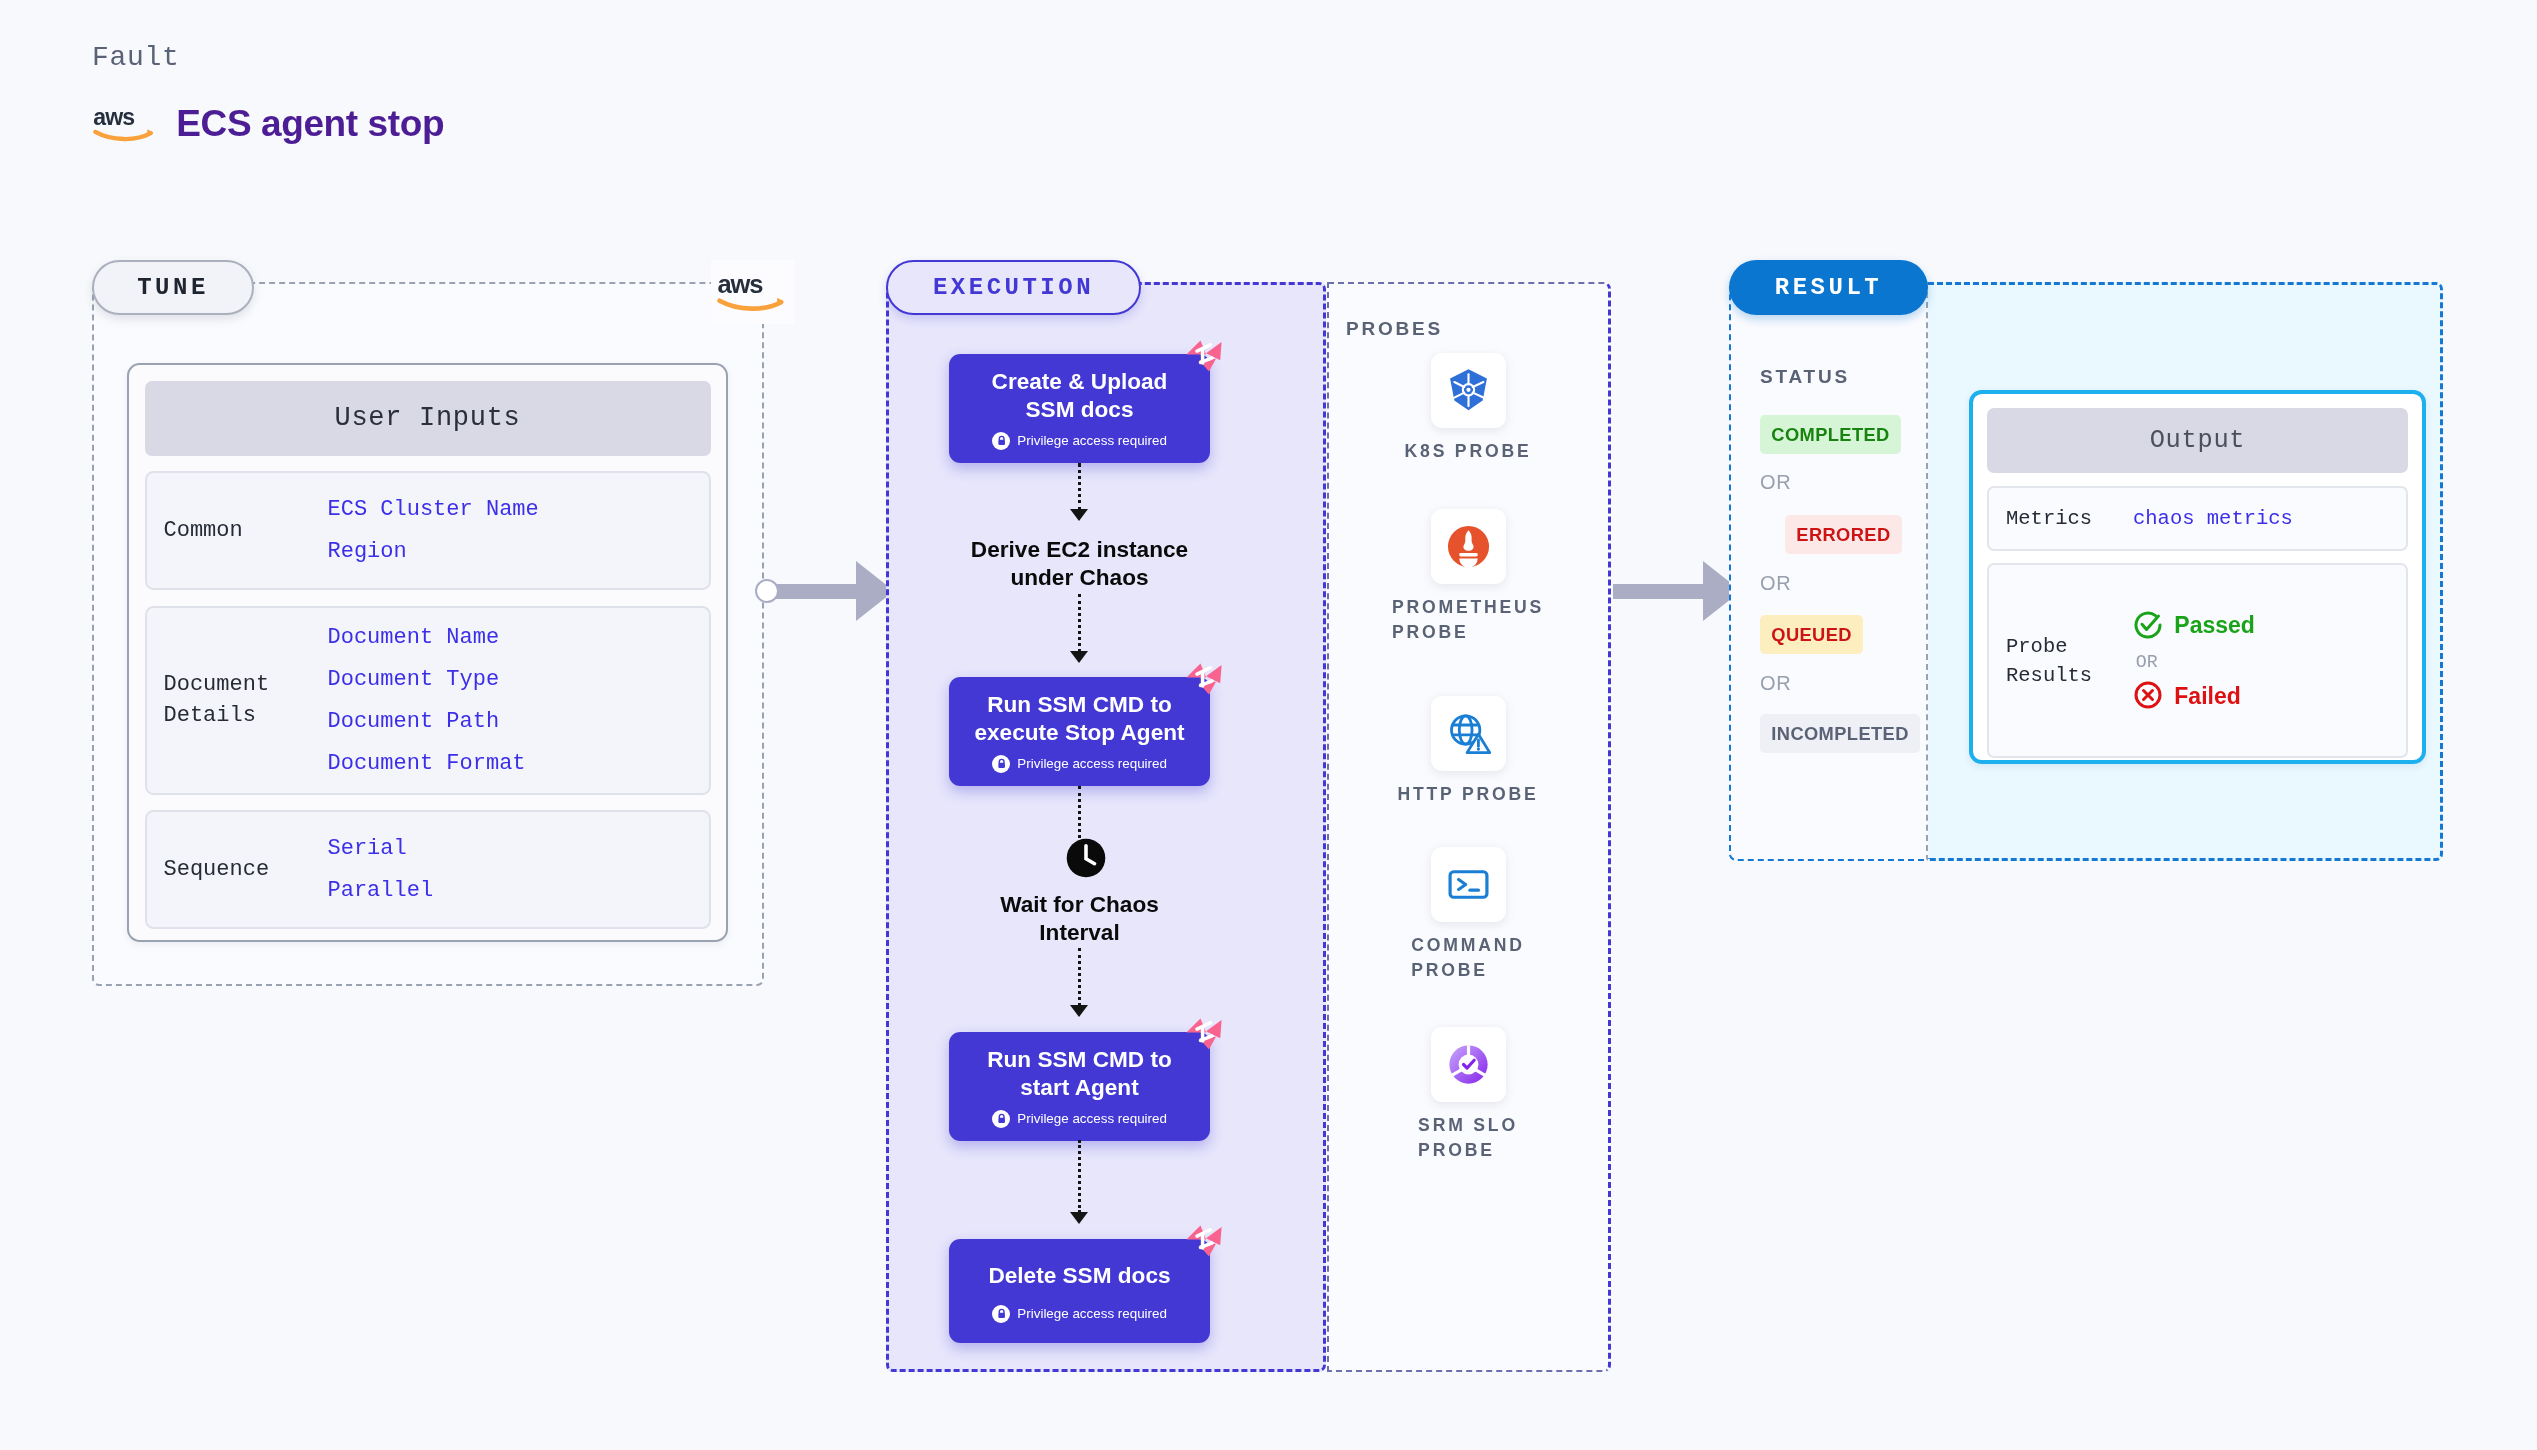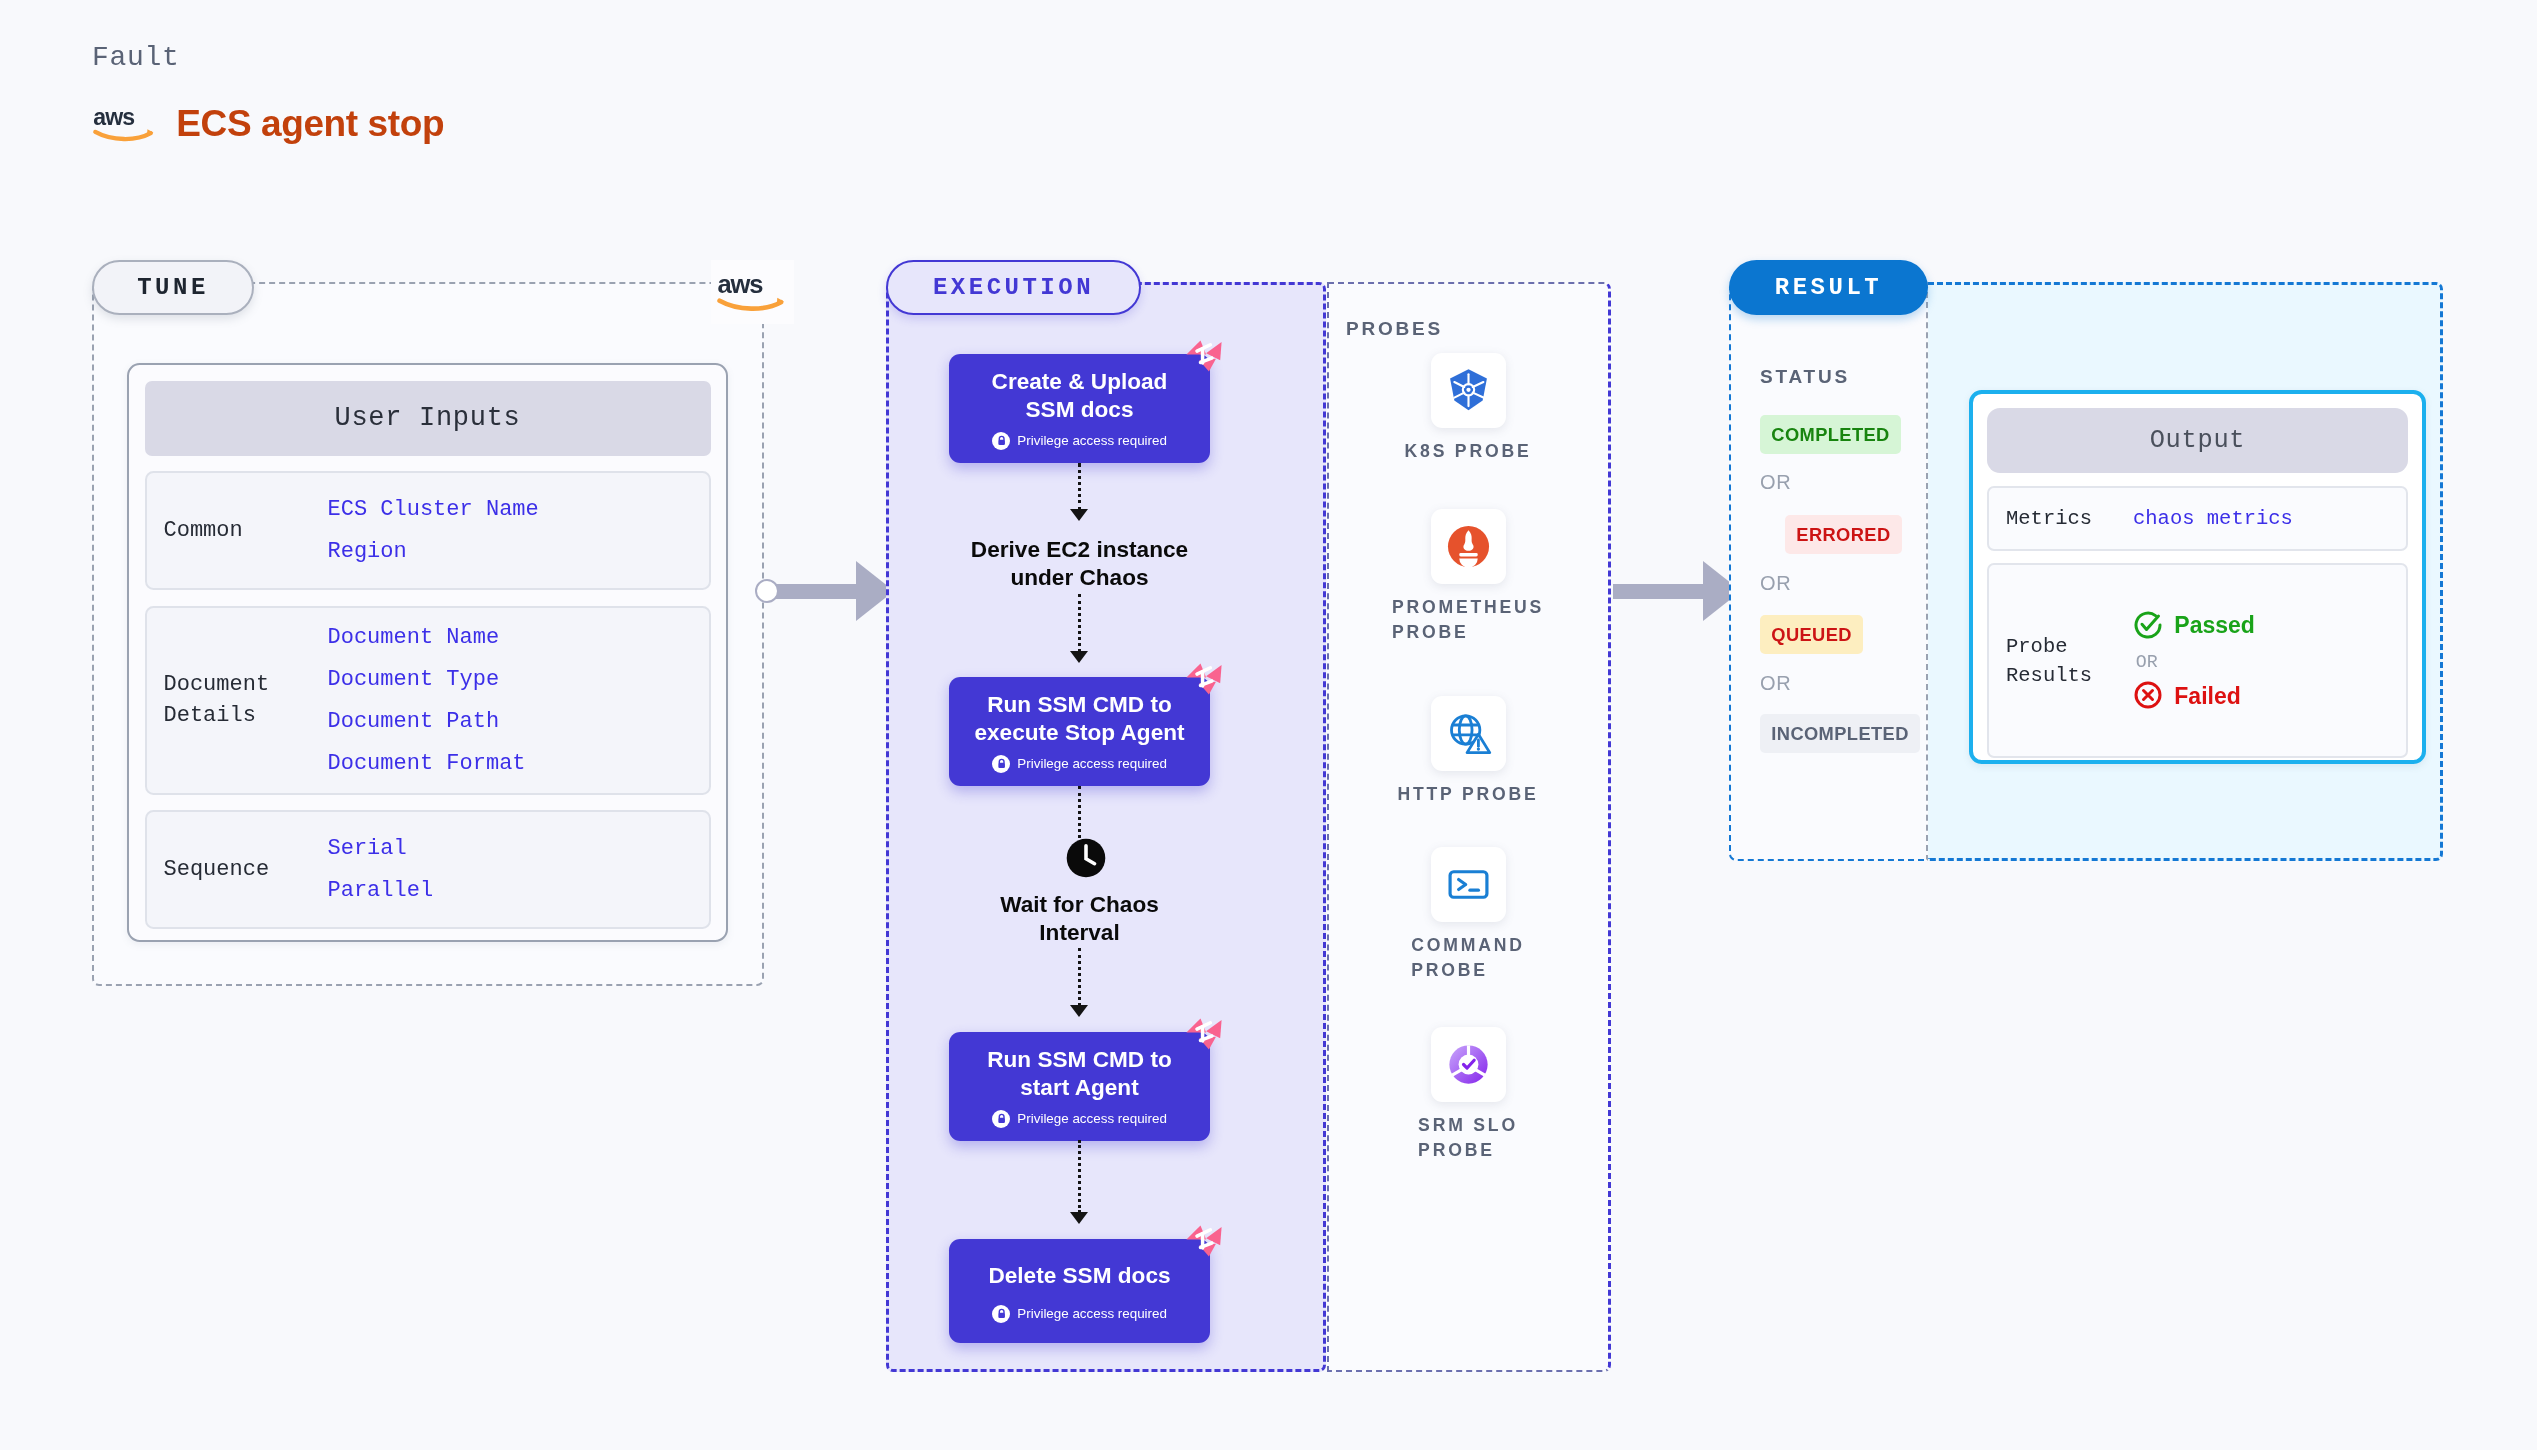--- a/index.html
+++ b/index.html
@@ -12,21 +12,21 @@
   }
 
   
   #header { position: absolute; left: 92px; top: 42px; }
   #fault-label {
     font-family: "Liberation Mono", monospace;
     font-size: 28px; color: #5a6376; letter-spacing: 0.7px;
   }
   #title-row { display: flex; align-items: center; gap: 18.3px; margin-top: 30px; }
   #aws-logo-header { width: 66px; height: 40px; }
-  #fault-title { font-size: 37px; font-weight: bold; color: #c2410c; letter-spacing: -0.4px; }
+  #fault-title { font-size: 37px; font-weight: bold; color: #4c1d95; letter-spacing: -0.4px; }
 
   
   .stage-pill {
     position: absolute;
     display: flex; align-items: center; justify-content: center;
     border-radius: 705px;
     font-family: "Liberation Mono", monospace;
     font-weight: bold; letter-spacing: 3.5px;
     z-index: 20;
   }
@@ -217,21 +217,21 @@
   #output-card {
     position: absolute; left: 1969px; top: 390px;
     width: 457px; height: 374px;
     background: #ffffff;
     border: 4.2px solid #1cb0ee;
     border-radius: 12.7px;
     padding: 14px;
     box-shadow: 0 2.8px 7px rgba(100,130,160,.12);
   }
   #output-header {
-    height: 65px; background: #d9d9e6; border-radius: 13px;
+    height: 65px; background: #d9d9e6; border-radius: 7px;
     display: flex; align-items: center; justify-content: center;
     font-family: "Liberation Mono", monospace;
     font-size: 25.4px; color: #4a505c; letter-spacing: 0.7px;
   }
   .out-group {
     margin-top: 12.7px;
     background: #fafbfe;
     border: 2.1px solid #e2e5ec;
     border-radius: 7px;
     display: flex; align-items: center;

